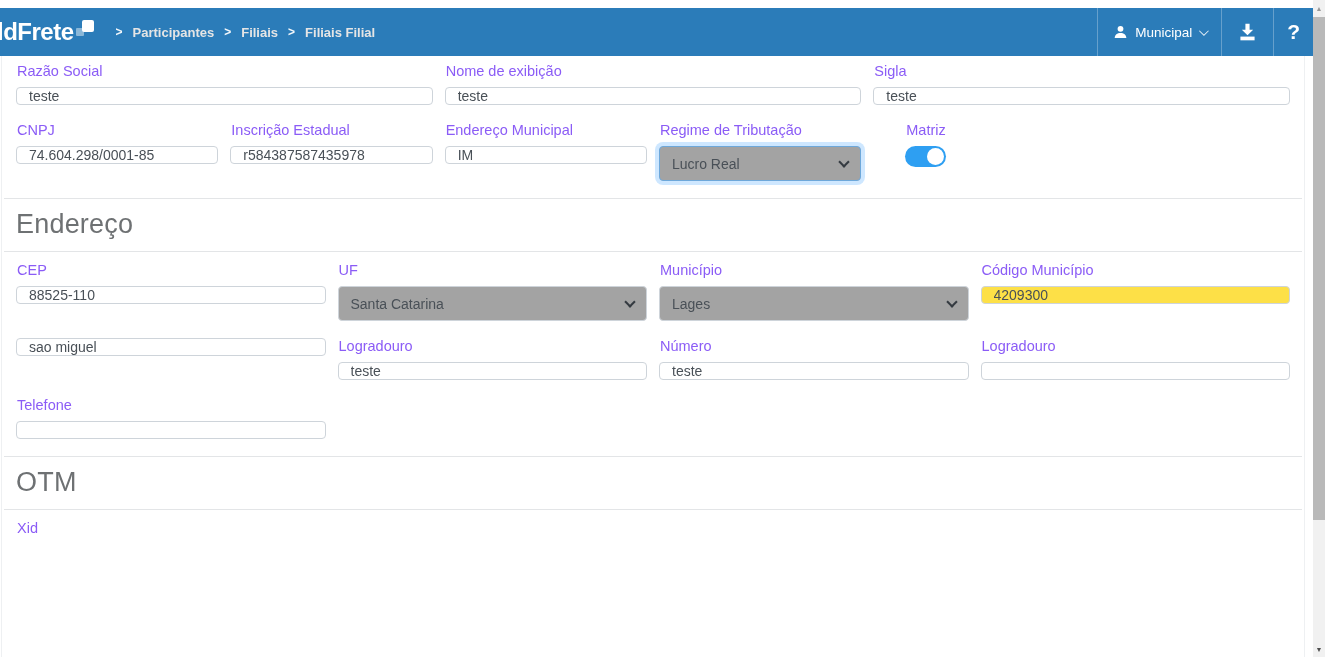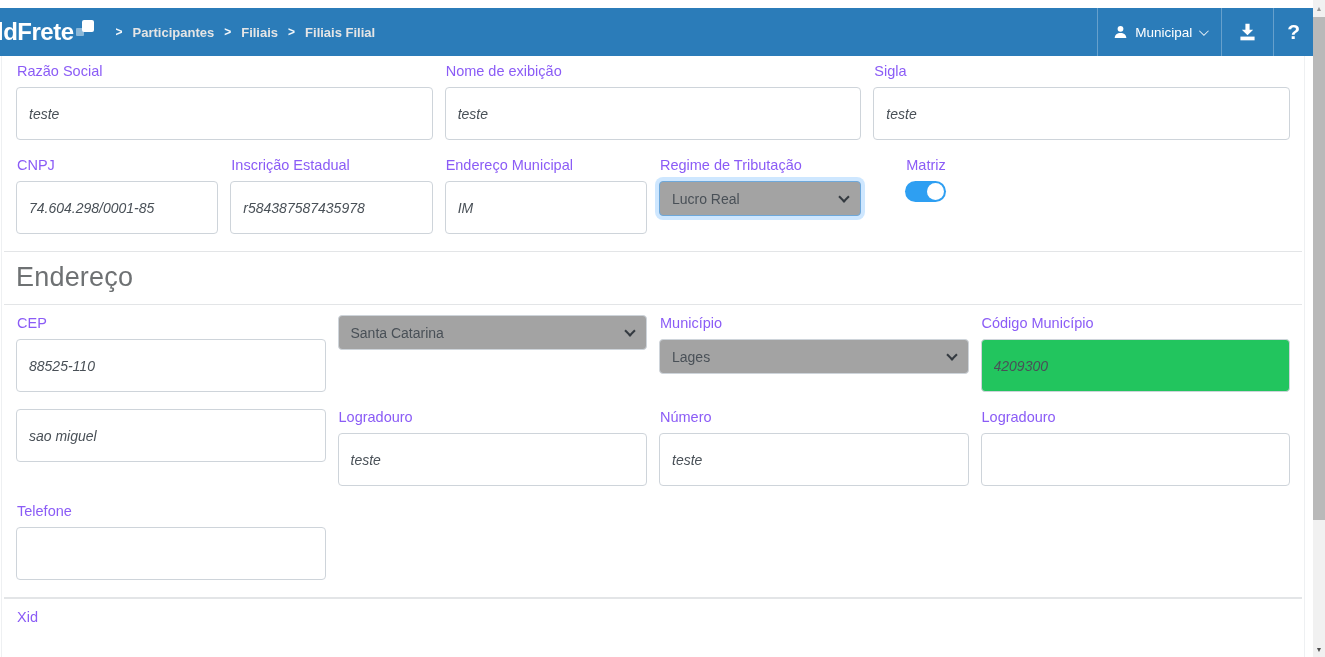--- a/index.html
+++ b/index.html
@@ -27,24 +27,24 @@
     border-bottom: 1.5px solid rgba(255,255,255,.85); transform: rotate(45deg) translateY(-2px); }
   .help-btn { font-size: 21px; font-weight: 700; padding: 0 13px; }
 
   
   .card { position: absolute; top: 46px; left: 1px; right: 20px; bottom: -40px;
     background: #fff; border: 1px solid #eef0f2; border-bottom: none; padding: 16px 2px 0 2px; }
   .frow { display: flex; margin-bottom: 17px; padding: 0 6px; }
   .col { padding: 0 6px; }
   .c2 { width: 16.666%; } .c3 { width: 25%; } .c4 { width: 33.333%; }
   label.flabel { display: block; font-size: 14.5px; color: #8b5cf6; margin: 0 0 8px 1px; }
-  .tinput { display: block; width: 100%; height: 53px; padding: 6px 12px; font-size: 14px;
+  .tinput { display: block; width: 100%; height: 18px; padding: 6px 12px; font-size: 14px;
     color: #495057; background: #fff; border: 1px solid #ced4da; border-radius: 4px;
-    font-family: "Liberation Sans", sans-serif; outline: none; font-style: italic; }
-  .tinput.readonly { background: #22c55e; }
+    font-family: "Liberation Sans", sans-serif; outline: none; }
+  .tinput.readonly { background: #fde047; }
   .select-wrap { position: relative; }
   select.tselect { appearance: none; -webkit-appearance: none; -moz-appearance: none;
     display: block; width: 100%; height: 35px; padding: 6px 28px 6px 12px; font-size: 14px;
     color: #495057; background: #a3a3a3; border: 1px solid #ced4da; border-radius: 4px;
     font-family: "Liberation Sans", sans-serif; outline: none; }
   select.tselect.focused { border-color: #6ea8da; box-shadow: 0 0 0 4px rgba(30,144,255,0.22); }
   .sel-chev { position: absolute; right: 13px; top: 12px; width: 8px; height: 8px;
     border-right: 2px solid #343a40; border-bottom: 2px solid #343a40;
     transform: rotate(45deg); pointer-events: none; }
   .matriz-col { padding-left: 38px; }
@@ -165,20 +165,21 @@
   <hr class="sep mt-sep">
   <div class="section-title">Endereço</div>
   <hr class="sep">
 
   <div class="frow after-sep">
     <div class="col c3">
       <label class="flabel">CEP</label>
       <input class="tinput" type="text" value="88525-110" style="">
     </div>
     <div class="col c3">
+      <label class="flabel">UF</label>
       <div class="select-wrap">
         <select class="tselect">
           <option>Santa Catarina</option>
         </select>
         <span class="sel-chev"></span>
       </div>
     </div>
     <div class="col c3">
       <label class="flabel">Município</label>
       <div class="select-wrap">
@@ -213,20 +214,21 @@
   </div>
 
   <div class="frow">
     <div class="col c3">
       <label class="flabel">Telefone</label>
       <input class="tinput" type="text" value="" style="">
     </div>
   </div>
 
   <hr class="sep mt-sep">
+  <div class="section-title">OTM</div>
   <hr class="sep">
 
   <div class="frow after-sep">
     <div class="col c3">
       <label class="flabel">Xid</label>
     </div>
   </div>
 </div>
 
 <div class="scrollbar">

